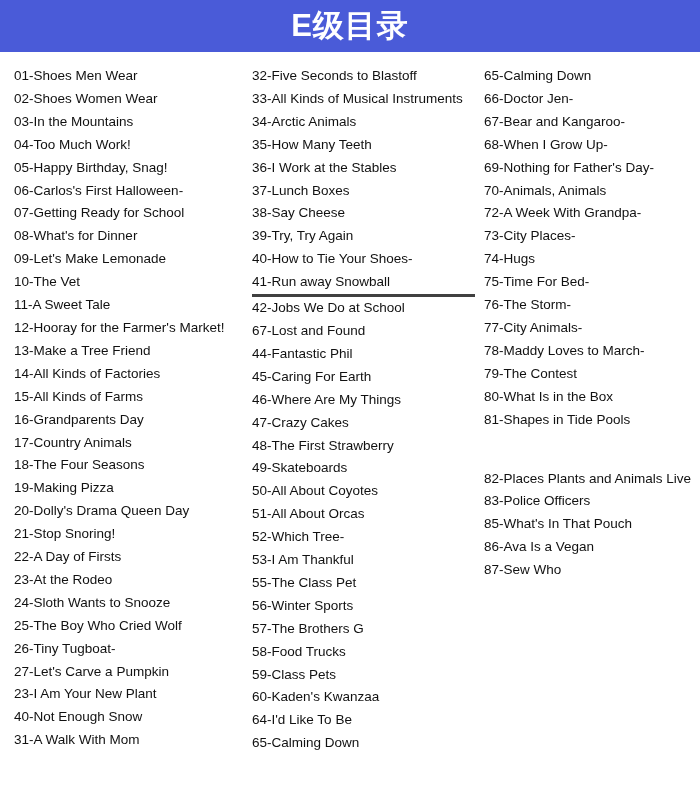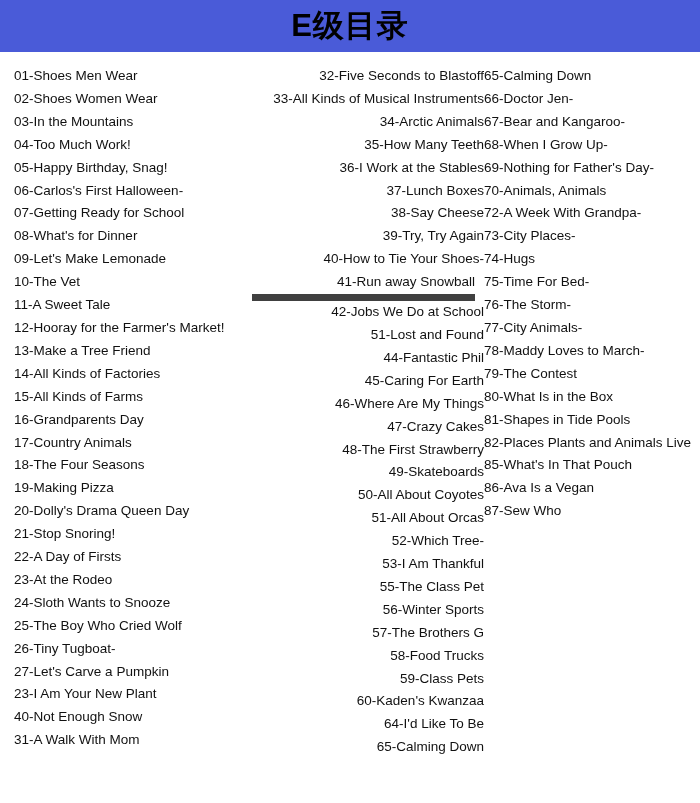--- a/index.html
+++ b/index.html
@@ -44,50 +44,50 @@
   .col {
     box-sizing: border-box;
   }
   .col-1 {
     width: 248px;
     padding-left: 14px;
   }
   .col-2 {
     width: 236px;
     padding-left: 4px;
-    text-align: right;
   }
   .col-3 {
     width: 216px;
     padding-left: 0px;
   }
   .entry {
     font-size: 13.5px;
     line-height: 22.9px;
     white-space: nowrap;
     color: #111111;
   }
   .entry.underlined {
-    border-bottom: 7px solid #404040;
+    border-bottom: 3px solid #404040;
     display: block;
     width: 223px;
   }
   .entry.clipped {
     overflow: hidden;
     width: 214px;
     display: block;
+    margin-top: 36px;
   }
 </style>
 </head>
 <body>
 
 <div class="page">
 
   <div class="title-bar" style="background: rgb(74, 91, 216);">
-    <span class="title-text" style="color: #000000;">E级目录</span>
+    <span class="title-text" style="color: #ffffff;">E级目录</span>
   </div>
 
   <div class="columns">
 
     <div class="col col-1">
       <div class="entry">01-Shoes Men Wear</div>
       <div class="entry">02-Shoes Women Wear</div>
       <div class="entry">03-In the Mountains</div>
       <div class="entry">04-Too Much Work!</div>
       <div class="entry">05-Happy Birthday, Snag!</div>
@@ -123,21 +123,21 @@
       <div class="entry">33-All Kinds of Musical Instruments</div>
       <div class="entry">34-Arctic Animals</div>
       <div class="entry">35-How Many Teeth</div>
       <div class="entry">36-I Work at the Stables</div>
       <div class="entry">37-Lunch Boxes</div>
       <div class="entry">38-Say  Cheese</div>
       <div class="entry">39-Try, Try Again</div>
       <div class="entry">40-How to Tie Your Shoes-</div>
       <div class="entry underlined">41-Run away Snowball</div>
       <div class="entry">42-Jobs We Do at School</div>
-      <div class="entry">51-Lost and Found</div>
+      <div class="entry">67-Lost and Found</div>
       <div class="entry">44-Fantastic Phil</div>
       <div class="entry">45-Caring For Earth</div>
       <div class="entry">46-Where Are My Things</div>
       <div class="entry">47-Crazy Cakes</div>
       <div class="entry">48-The First Strawberry</div>
       <div class="entry">49-Skateboards</div>
       <div class="entry">50-All About Coyotes</div>
       <div class="entry">51-All About Orcas</div>
       <div class="entry">52-Which Tree-</div>
       <div class="entry">53-I Am Thankful</div>
@@ -162,19 +162,20 @@
       <div class="entry">73-City Places-</div>
       <div class="entry">74-Hugs</div>
       <div class="entry">75-Time For Bed-</div>
       <div class="entry">76-The Storm-</div>
       <div class="entry">77-City Animals-</div>
       <div class="entry">78-Maddy Loves to March-</div>
       <div class="entry">79-The Contest</div>
       <div class="entry">80-What Is in the Box</div>
       <div class="entry">81-Shapes in Tide Pools</div>
       <div class="entry clipped">82-Places Plants and Animals Live</div>
+      <div class="entry">83-Police Officers</div>
       <div class="entry">85-What's In That Pouch</div>
       <div class="entry">86-Ava Is a Vegan</div>
       <div class="entry">87-Sew Who</div>
     </div>
 
   </div>
 </div>
 
 </body></html>

